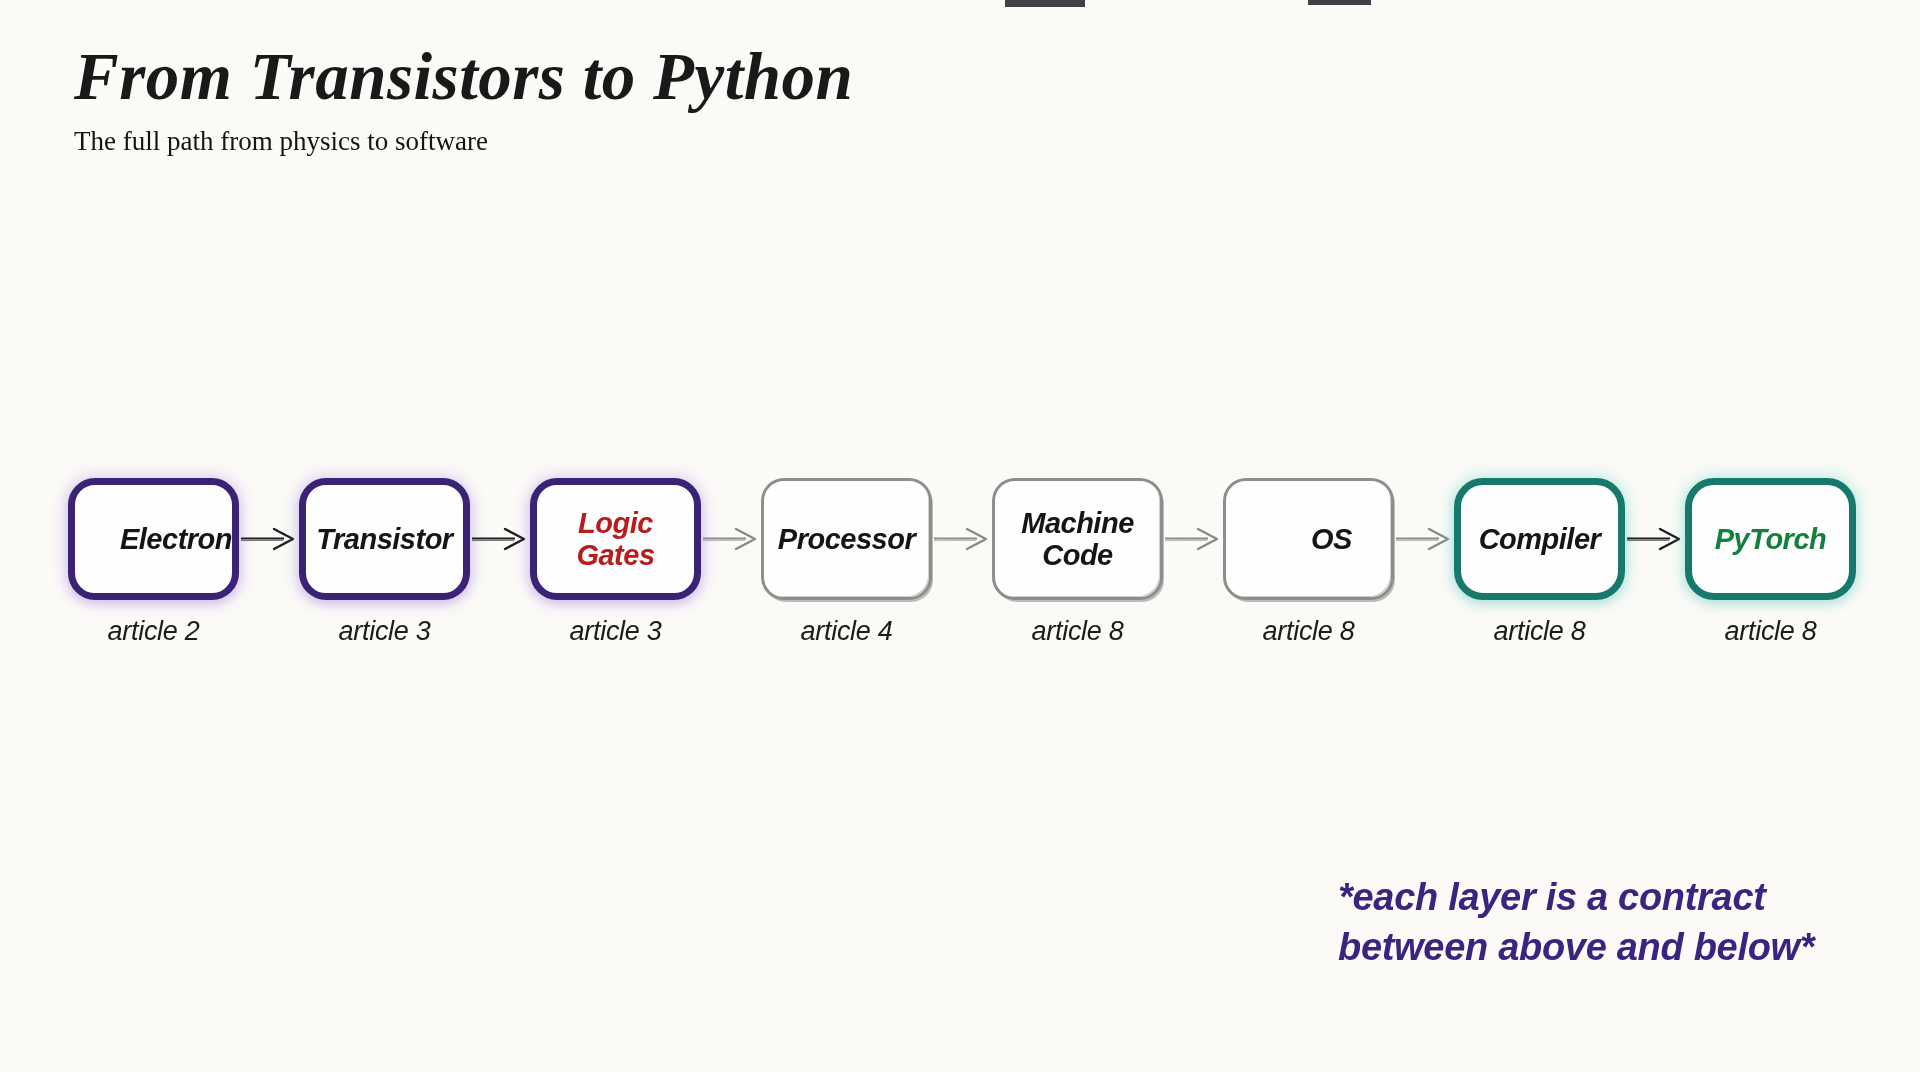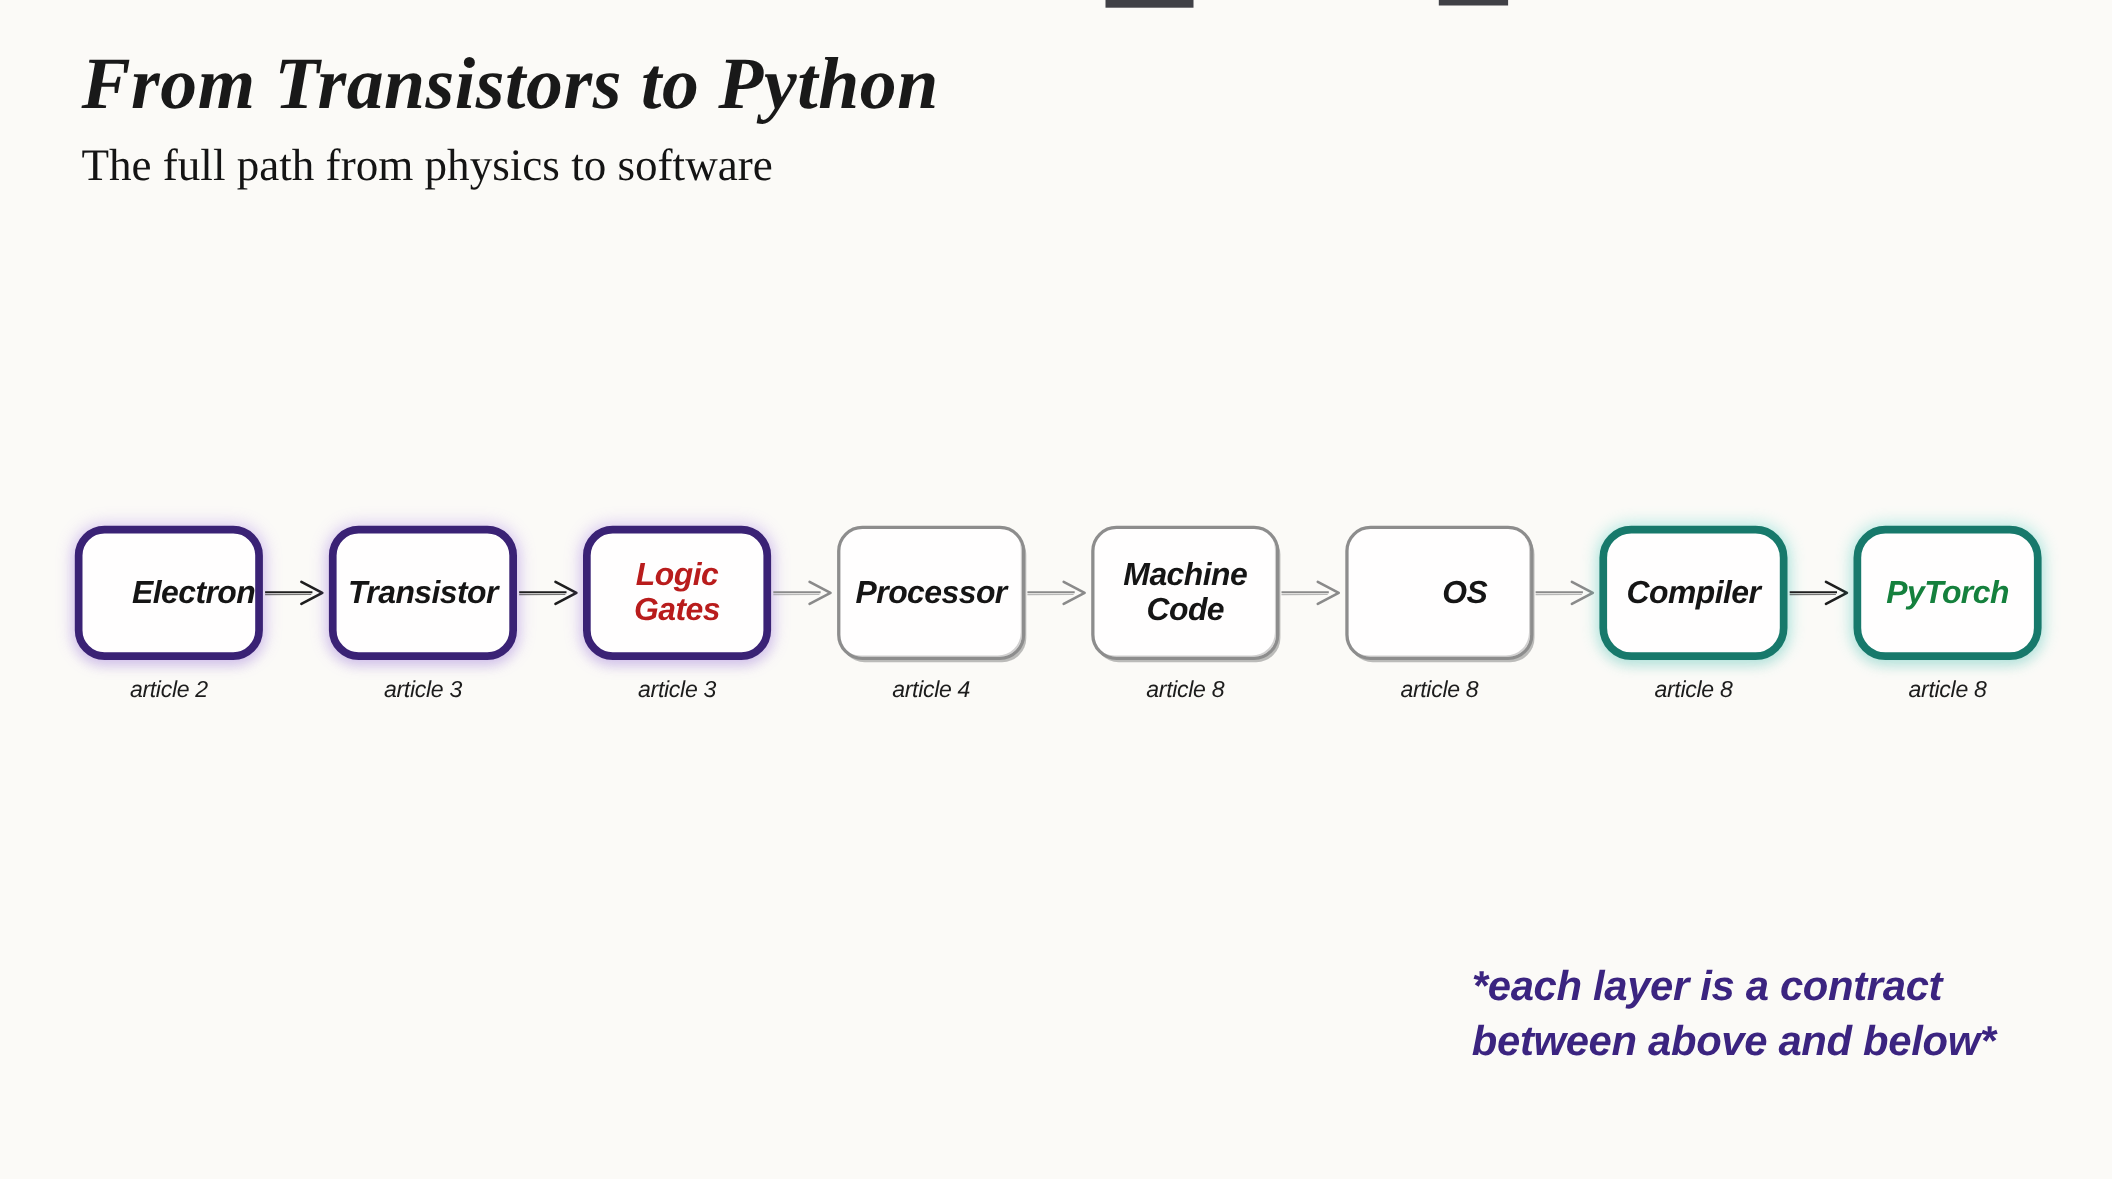--- a/index.html
+++ b/index.html
@@ -28,21 +28,21 @@
     font-style: italic;
     font-weight: bold;
     font-size: 67px;
     letter-spacing: 0.5px;
     color: #191919;
     line-height: 1.1;
   }
   .page-subtitle {
     font-family: "Liberation Serif", serif;
     font-weight: normal;
-    font-size: 41px;
+    font-size: 27px;
     color: #141414;
     margin-top: 12px;
   }
 
   
   .flow-row {
     position: absolute;
     left: 68px;
     top: 478px;
     width: 1788px;
@@ -80,21 +80,21 @@
   }
   .theme-gray {
     border: 3px solid #8d8d8d;
     border-radius: 23px;
     box-shadow: 2px 3px 0 -1px rgba(135,135,135,0.55), inset -2px -2px 0 -1px rgba(135,135,135,0.38);
   }
   .node-article {
     margin-top: 16px;
     text-align: center;
     font-style: italic;
-    font-size: 21px;
+    font-size: 27px;
     letter-spacing: -0.3px;
     color: #1c1c1c;
   }
   .arrow-cell {
     flex: 1 1 auto;
     min-width: 40px;
     height: 122px;
     display: flex;
     align-items: center;
     justify-content: center;

